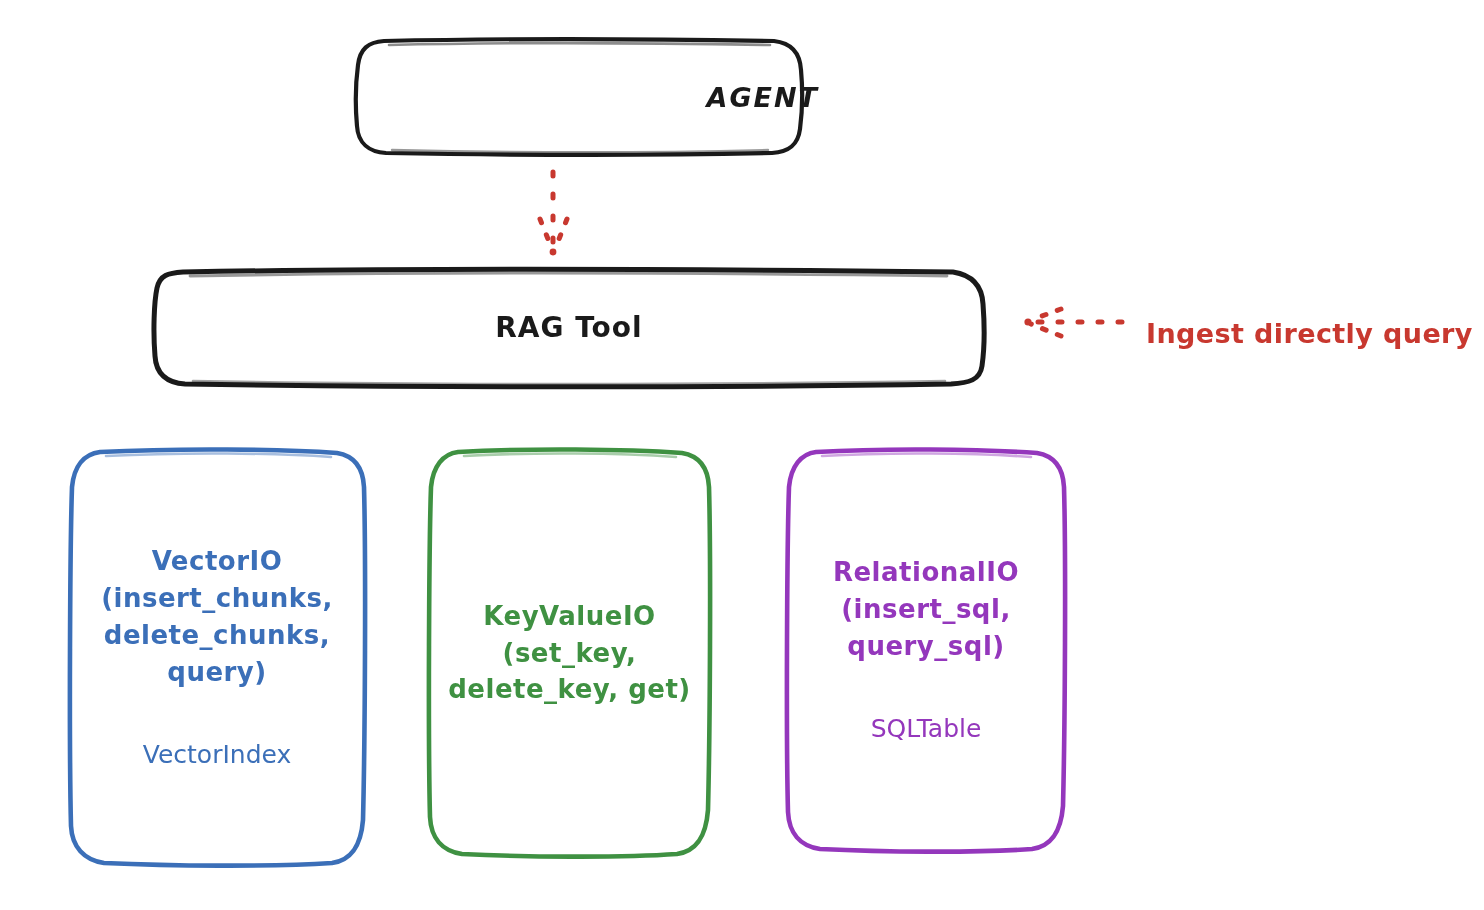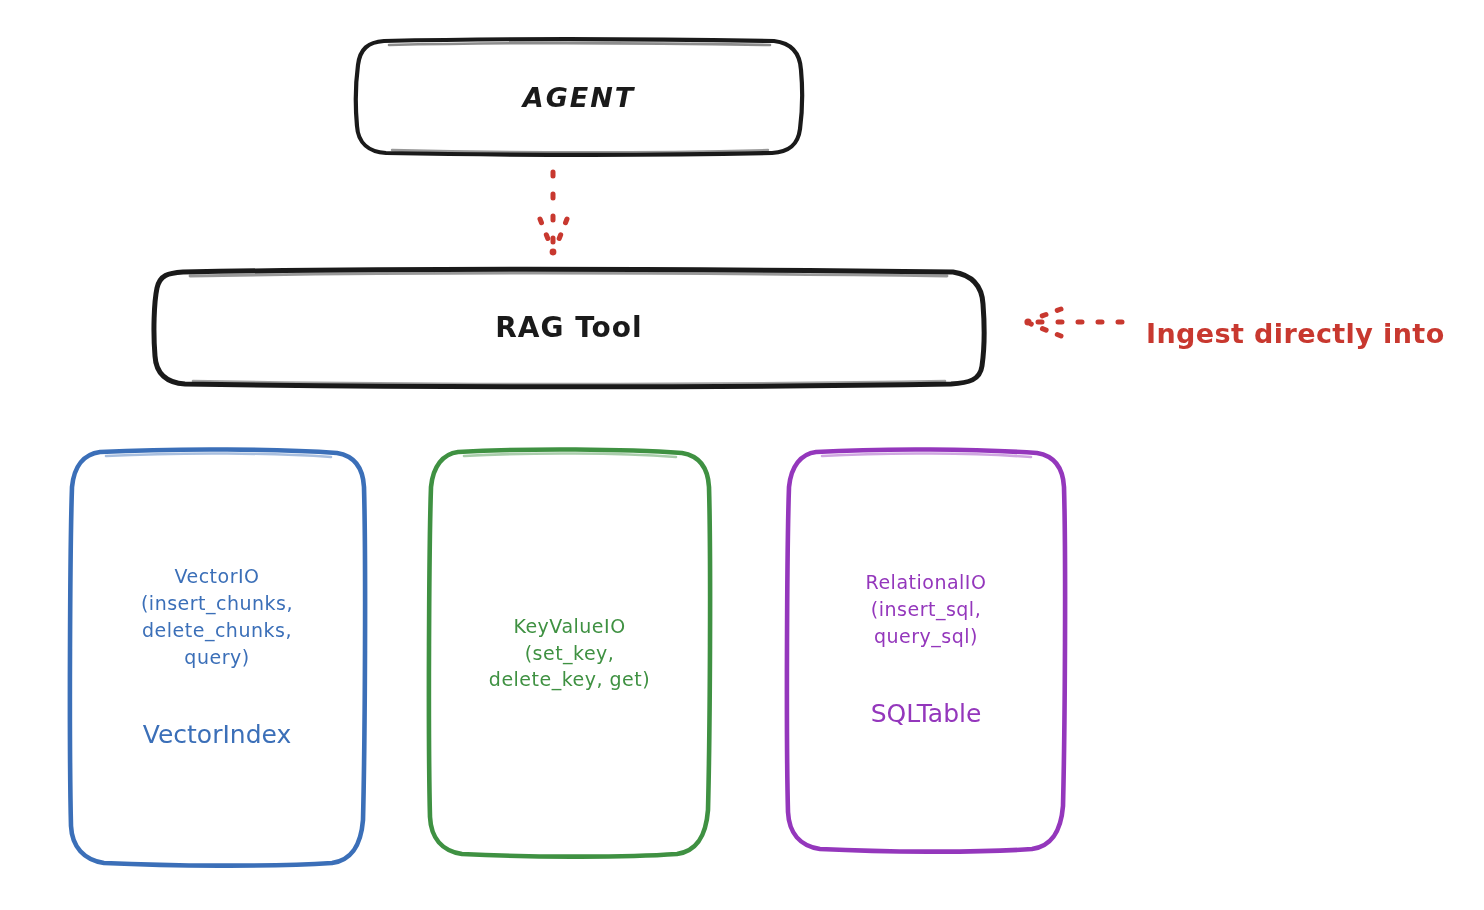--- a/index.html
+++ b/index.html
@@ -35,24 +35,25 @@
     z-index: 2;
   }
   .node-label {
     font-family: "DejaVu Sans", sans-serif;
     letter-spacing: 0.5px;
     white-space: pre-line;
   }
 
   
   #node-agent {
-    left: 357px;
+    left: 375px;
     top: 40px;
     width: 444px;
     height: 114px;
+    align-items: flex-end;
   }
   #node-agent .node-label {
     font-size: 27px;
     font-style: italic;
     font-weight: 600;
     color: #1a1a1a;
     letter-spacing: 2px;
   }
 
   
@@ -82,22 +83,22 @@
     width: 279px;
     height: 406px;
   }
   #node-relationalio {
     left: 788px;
     top: 450px;
     width: 276px;
     height: 401px;
   }
   .provider .node-label {
-    font-size: 19px;
-    font-weight: 400;
+    font-size: 26px;
+    font-weight: 700;
     line-height: 1.42;
   }
   .provider .node-sub {
     font-size: 25px;
     font-weight: 500;
     line-height: 1.42;
     margin-top: 46px;
   }
   #node-vectorio .node-label,
   #node-vectorio .node-sub { color: #3b6fb8; }
@@ -212,14 +213,14 @@
 </div>
 
 <div class="node provider" id="node-relationalio">
   <div class="node-label">RelationalIO
 (insert_sql,
 query_sql)</div>
   <div class="node-sub">SQLTable</div>
 </div>
 
 <div id="annotation-text">
-  <span>Ingest directly into</span>
+  <span>Ingest directly query</span>
 </div>
 
 </body></html>

